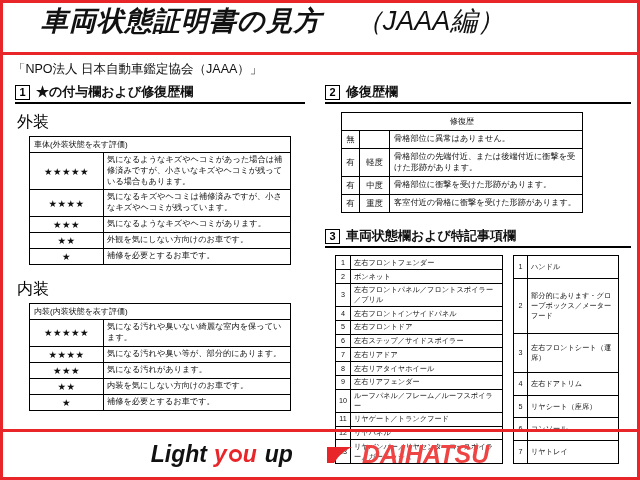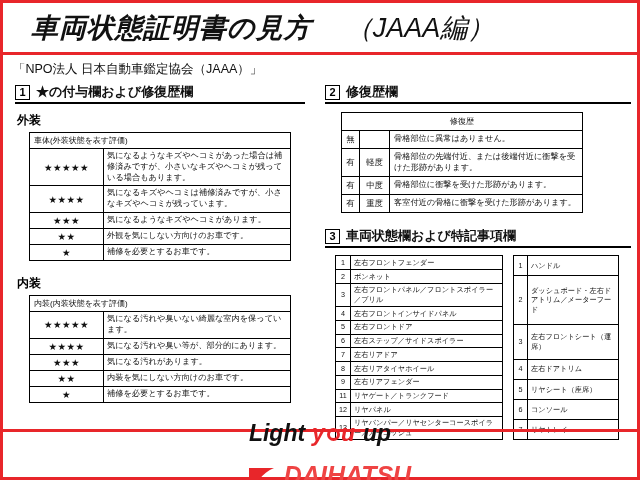--- a/index.html
+++ b/index.html
@@ -13,21 +13,21 @@
   .page {
     position:relative;
     width:640px; height:480px;
     border:3px solid #e8262a;
     background:#fff;
   }
   
   .header {
     position:absolute; left:0; top:0; width:634px; height:52px;
     border-bottom:3px solid #e8262a;
-    display:flex; align-items:center; padding-left:28px;
+    display:flex; padding-left:38px;
   }
   .header .title {
     font-size:27px; font-weight:bold; font-style:italic;
     letter-spacing:1px; color:#111;
   }
   .header .title2 {
     font-size:27px; font-weight:normal; font-style:italic;
     color:#111; margin-left:34px;
   }
   
@@ -44,21 +44,21 @@
   .sec-num {
     width:15px; height:15px; border:1.3px solid #000;
     font-size:11px; font-weight:bold; line-height:13px;
     text-align:center; margin-right:6px; color:#000;
   }
   .sec-title { font-size:13px; font-weight:bold; color:#111; }
   
   .col-left { position:absolute; left:12px; top:80px; width:290px; }
   .col-right{ position:absolute; left:322px; top:80px; width:306px; }
 
-  .grp-label { font-size:12px; font-weight:bold; margin:8px 0 3px 2px; }
+  .grp-label { font-size:16px; font-weight:normal; margin:8px 0 3px 2px; }
 
   table { border-collapse:collapse; }
   .tbl {
     width:262px; margin-left:14px;
     font-size:8.4px; color:#111;
   }
   .tbl td, .tbl th { border:0.8px solid #000; padding:2px 3px; vertical-align:middle; }
   .tbl .hd { font-size:8px; font-weight:normal; text-align:left; padding:2px 4px; }
   .tbl .stars { width:74px; text-align:center; font-size:9.5px; letter-spacing:0.5px; white-space:nowrap; }
   .tbl .desc { font-size:8.2px; line-height:1.32; }
@@ -79,21 +79,21 @@
   .parts { font-size:7.2px; color:#111; }
   .parts td { border:0.7px solid #000; padding:1.5px 3px; line-height:1.35; }
   .parts .n { width:14px; text-align:center; }
   .parts-a { width:168px; }
   .parts-b { width:106px; }
 
   
   .footer {
     position:absolute; left:0; bottom:0; width:634px; height:48px;
     border-top:3px solid #e8262a;
-    display:flex; align-items:center; justify-content:center; gap:14px;flex-direction:column;
+    display:flex; align-items:center; justify-content:center; gap:14px;
   }
   .light-up { display:flex; align-items:center; font-size:23px; font-style:italic; color:#111; }
   .lu-light { font-weight:bold; }
   .lu-you { color:#e8262a; font-weight:bold; margin-left:7px; letter-spacing:1px; }
   .lu-you .o {
     display:inline-block; width:13px; height:13px; border-radius:50%;
     border:3px solid #e8262a; vertical-align:middle; margin:0 1px;
   }
   .lu-up { font-weight:bold; margin-left:7px; }
   .brand { display:flex; align-items:center; margin-left:18px; }
@@ -252,20 +252,24 @@
             </tr>
         <tr>
               <td class="n">8</td>
               <td>左右リアタイヤホイール</td>
             </tr>
         <tr>
               <td class="n">9</td>
               <td>左右リアフェンダー</td>
             </tr>
         <tr>
+              <td class="n">10</td>
+              <td>ルーフパネル／フレーム／ルーフスポイラー</td>
+            </tr>
+        <tr>
               <td class="n">11</td>
               <td>リヤゲート／トランクフード</td>
             </tr>
         <tr>
               <td class="n">12</td>
               <td>リヤパネル</td>
             </tr>
         <tr>
               <td class="n">13</td>
               <td>リヤバンパー／リヤセンターコースポイラー／ガーニッシュ</td>
@@ -274,21 +278,21 @@
         </table>
 
       <table class="parts parts-b">
         <tbody>
             <tr>
               <td class="n">1</td>
               <td>ハンドル</td>
             </tr>
         <tr>
               <td class="n">2</td>
-              <td>ダッシュボード・左右ドアトリム／メーターフード</td>
+              <td>部分的にあります・グローブボックス／メーターフード</td>
             </tr>
         <tr>
               <td class="n">3</td>
               <td>左右フロントシート（運席）</td>
             </tr>
         <tr>
               <td class="n">4</td>
               <td>左右ドアトリム</td>
             </tr>
         <tr>

